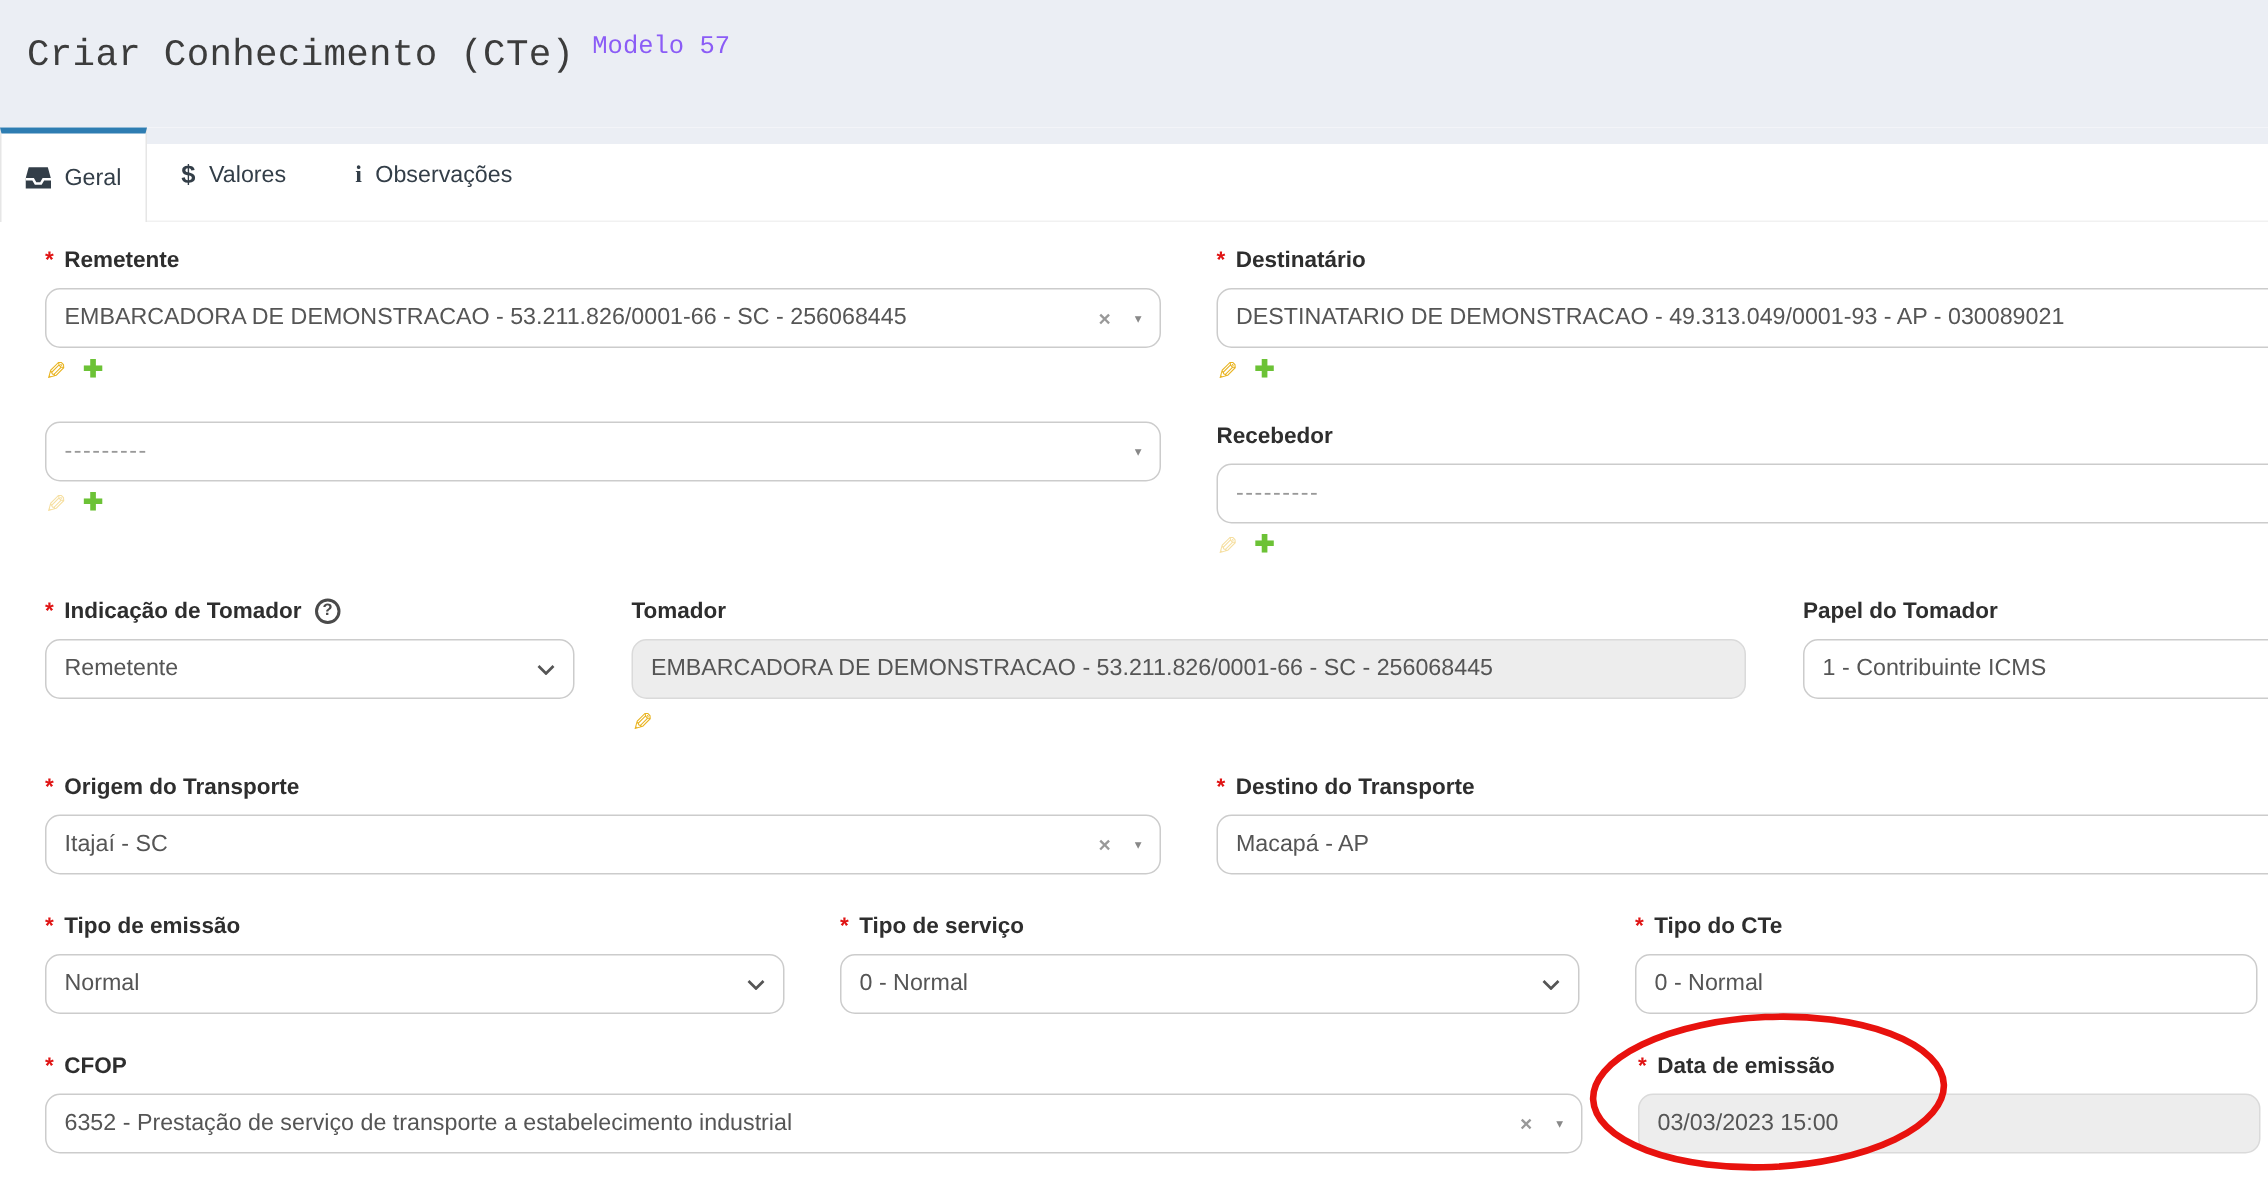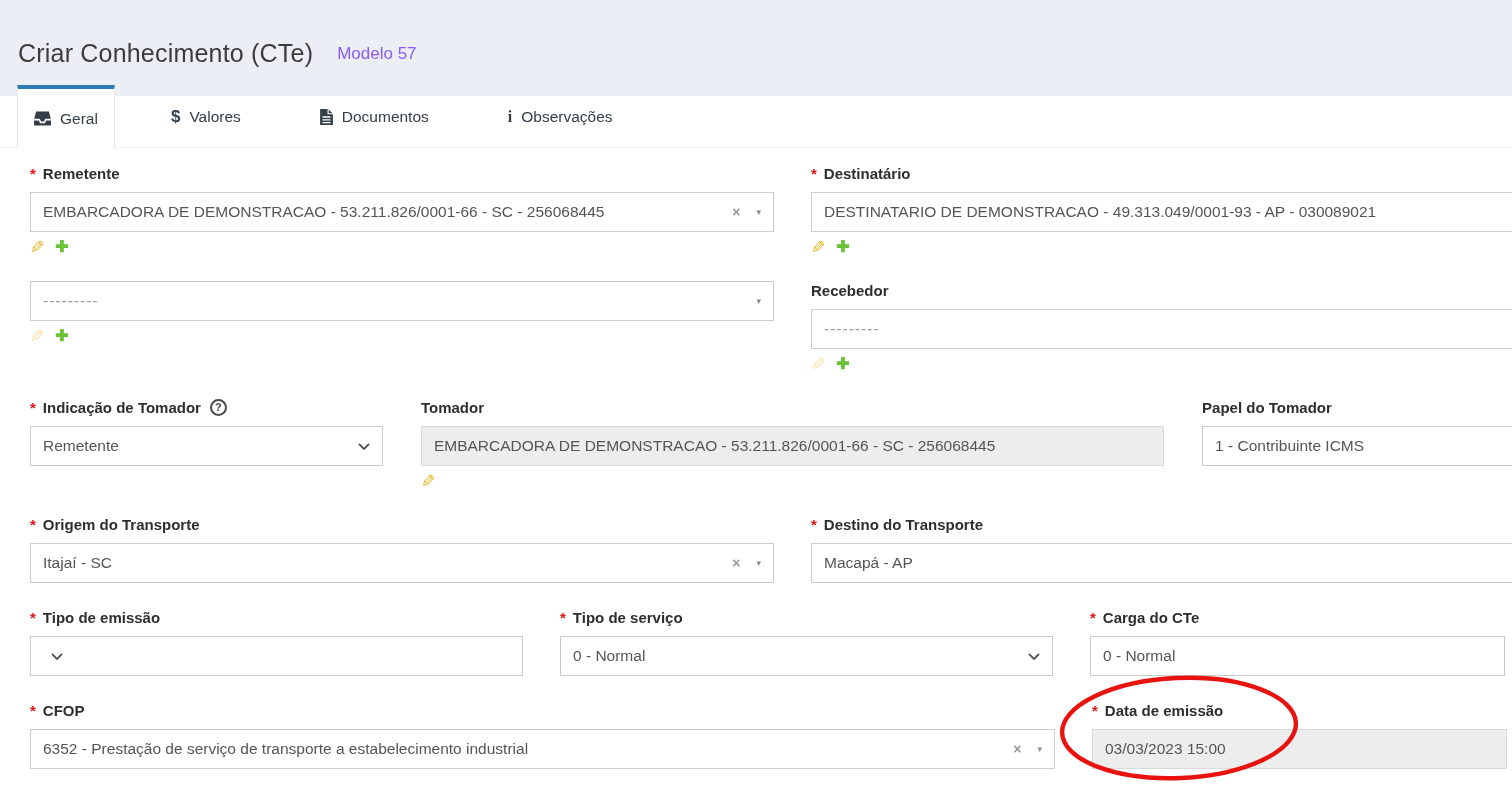--- a/index.html
+++ b/index.html
@@ -1,29 +1,29 @@
 <!DOCTYPE html>
 <html><head>
 <meta charset="utf-8">
 <style>
   * { margin:0; padding:0; box-sizing:border-box; }
   html,body { width:1512px; height:785px; overflow:hidden; background:#fff;
     font-family:"Liberation Sans", sans-serif; position:relative; }
 
   
   .page-header { background:#ebeef4; height:85px; padding:22px 0 0 18px;
-    display:flex; align-items:center; gap:24px; }
+    display:flex; align-items:flex-start; gap:12px;font-family:Liberation Mono, monospace; }
   .page-title { font-size:25px; font-weight:400; color:#3c3c3c; letter-spacing:.2px; }
   .page-subtitle { font-size:17px; color:#8b5cf6; }
 
   
   .tabbar { position:relative; height:63px; background:#fff; border-bottom:1px solid #f1f1f1; }
   .tabbar::before { content:""; position:absolute; top:0; left:0; right:0; height:11px;
     background:#ebeef4; }
-  .tabs { list-style:none; display:flex; height:63px; padding-left:17px; position:relative;gap:33px; }
+  .tabs { list-style:none; display:flex; height:63px; position:relative; }
   .tab { position:relative; z-index:2; display:flex; align-items:center; gap:9px;
     padding:0 23px; font-size:15.5px; color:#333e48; cursor:pointer; height:63px; }
   .tab.active { background:#fff; border-top:4px solid #2e7db2; border-left:1px solid #e6e6e6;
     border-right:1px solid #e6e6e6; padding:0 16px; }
   .tab .ticon { display:flex; align-items:center; color:#333e48; }
   .tab .dollar { font-size:17px; font-weight:700; }
   .tab .info-i { font-size:16px; font-weight:700; font-family:"Liberation Serif", serif; }
 
   
   .form { padding:16px 0 0 30px; width:1555px; }
@@ -35,21 +35,21 @@
   .w-last  { width:415px; }
   .w-cfop  { width:1025px; }
 
   .lbl { display:flex; align-items:center; gap:6px; font-size:15px; font-weight:700;
     color:#2e2e2e; margin-bottom:9px; line-height:19px; }
   .req { color:#e01414; margin-right:1px; }
   .help { width:17px; height:17px; border:2px solid #4a4a4a; border-radius:50%;
     font-size:11px; font-weight:700; color:#4a4a4a; display:inline-flex;
     align-items:center; justify-content:center; margin-left:3px; cursor:pointer; }
 
-  .field { height:40px; border:1px solid #ccc; border-radius:0; background:#fff;
+  .field { height:40px; border:1px solid #ccc; border-radius:10px; background:#fff;
     display:flex; align-items:center; padding:0 12px; font-size:15.5px; color:#555;
     cursor:pointer; }
   .field .val { flex:1; white-space:nowrap; overflow:hidden; }
   .field .clear { color:#999; font-weight:700; font-size:14px; margin:0 16px 0 8px; }
   .field .arrow { color:#888; font-size:9px; line-height:1; }
   .field.disabled { background:#ededed; border-color:#dadada; cursor:default; }
   .field .ph { color:#999; letter-spacing:1px; }
   .chev { margin-left:8px; flex:none; }
 
   .quick { margin-top:6px; display:flex; align-items:center; gap:11px; height:18px; }
@@ -78,30 +78,20 @@
             <path d="M0 11.5h7.2l2.3 4h5l2.3-4H24" stroke="#fff" stroke-width="2.4" fill="none"></path>
           </svg>
       </span>
       <span>Geral</span>
     </li>
     <li class="tab">
       <span class="ticon dollar">$</span>
       <span>Valores</span>
     </li>
     <li class="tab">
-      <span class="ticon">
-        <svg width="13" height="16" viewBox="0 0 16 20">
-            <path d="M0 0h10l6 6v14H0z" fill="currentColor"></path>
-            <path d="M3 10h10M3 13.5h10M3 17h10" stroke="#fff" stroke-width="1.6"></path>
-            <path d="M10 0v6h6" stroke="#fff" stroke-width="1.4" fill="none"></path>
-          </svg>
-      </span>
-      <span>Documentos</span>
-    </li>
-    <li class="tab">
       <span class="ticon info-i">i</span>
       <span>Observações</span>
     </li>
   </ul>
 </div>
 
 <div class="form">
 
   <div class="frow">
     <div class="w-half">
@@ -217,41 +207,42 @@
     </div>
   </div>
 
   <div class="frow">
     <div class="w-third">
       <div class="lbl">
         <span class="req">*</span>
         <span>Tipo de emissão</span>
       </div>
       <div class="field">
+        <span class="val">Normal</span>
         <svg class="chev" width="12" height="7" viewBox="0 0 12 7">
             <polyline points="1,1 6,6 11,1" fill="none" stroke="#555" stroke-width="1.8"></polyline>
           </svg>
       </div>
     </div>
     <div class="w-third">
       <div class="lbl">
         <span class="req">*</span>
         <span>Tipo de serviço</span>
       </div>
       <div class="field">
         <span class="val">0 - Normal</span>
         <svg class="chev" width="12" height="7" viewBox="0 0 12 7">
             <polyline points="1,1 6,6 11,1" fill="none" stroke="#555" stroke-width="1.8"></polyline>
           </svg>
       </div>
     </div>
     <div class="w-last">
       <div class="lbl">
         <span class="req">*</span>
-        <span>Carga do CTe</span>
+        <span>Tipo do CTe</span>
       </div>
       <div class="field">
         <span class="val">0 - Normal</span>
       </div>
     </div>
   </div>
 
   <div class="frow">
     <div class="w-cfop">
       <div class="lbl">

